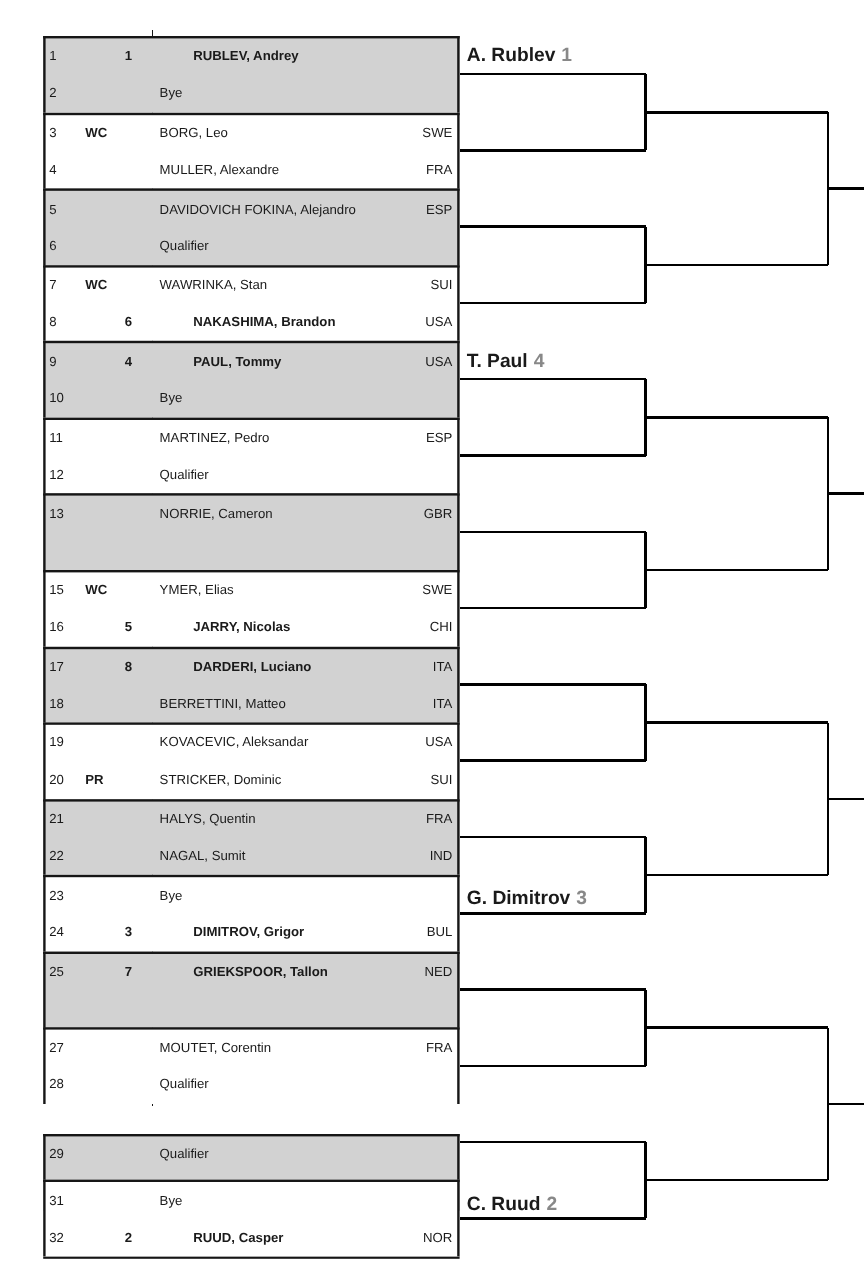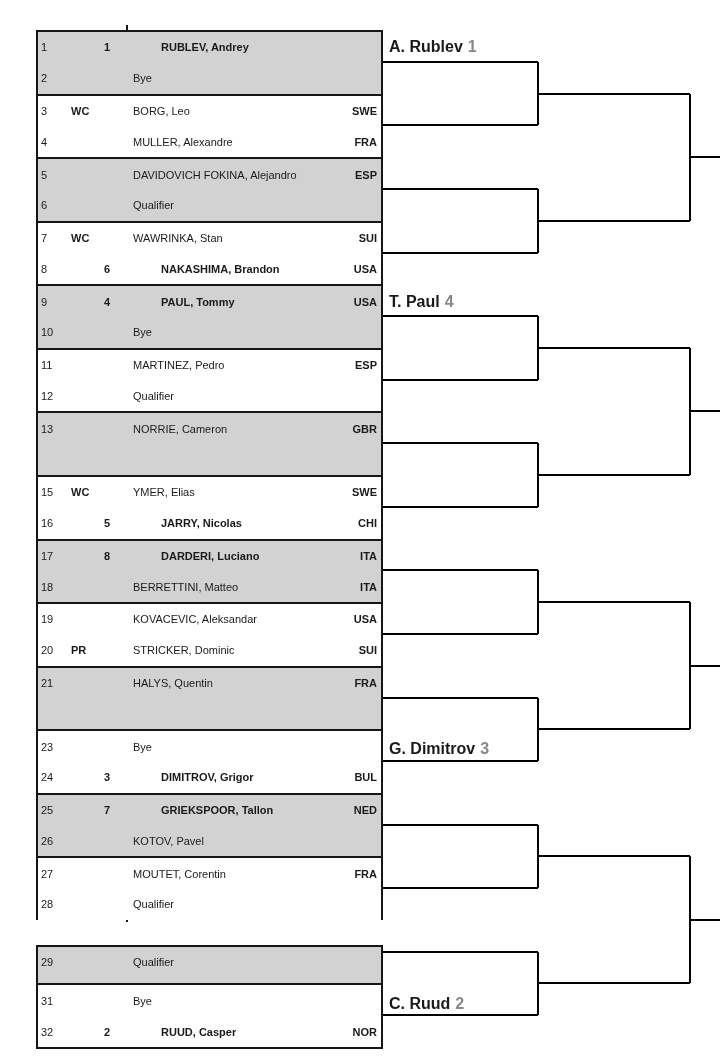--- a/index.html
+++ b/index.html
@@ -13,21 +13,21 @@
     position:absolute;left:0;width:100%;height:63.5625px;box-sizing:border-box;
     border:2px solid #161616;border-bottom:none;background:#ffffff;
   }
   .pair.shaded{background:#d2d2d2;}
   .prow{position:relative;height:50%;}
   .prow span{position:absolute;top:50%;transform:translateY(-50%);font-size:11px;white-space:nowrap;}
   .pos{left:3px;}
   .entry{left:33px;font-weight:700;}
   .seed{left:44px;width:28px;text-align:right;font-weight:700;}
   .pname{left:95px;}
-  .ctry{right:4px;font-weight:bold;}
+  .ctry{right:4px;}
   .prow.b .pname{font-weight:700;padding-left:28px;}
   
   #bracket-svg{position:absolute;left:0;top:0;}
   
   .winner{position:absolute;left:389px;font-size:16px;font-weight:700;white-space:nowrap;line-height:13px;}
   .winner .wseed{color:#888888;margin-left:5px;}
 </style>
 </head>
 <body>
 
@@ -268,20 +268,27 @@
     </div>
 
     <div class="pair shaded" style="top:635.625px">
       <div class="prow">
           <span class="pos">21</span>
           <span class="entry"></span>
           <span class="seed"></span>
           <span class="pname">HALYS, Quentin</span>
           <span class="ctry">FRA</span>
         </div>
+      <div class="prow">
+          <span class="pos">22</span>
+          <span class="entry"></span>
+          <span class="seed"></span>
+          <span class="pname">NAGAL, Sumit</span>
+          <span class="ctry">IND</span>
+        </div>
     </div>
 
     <div class="pair" style="top:699.1875px">
       <div class="prow">
           <span class="pos">23</span>
           <span class="entry"></span>
           <span class="seed"></span>
           <span class="pname">Bye</span>
           <span class="ctry"></span>
         </div>
@@ -295,27 +302,20 @@
     </div>
 
     <div class="pair shaded" style="top:762.75px">
       <div class="prow b">
           <span class="pos">25</span>
           <span class="entry"></span>
           <span class="seed">7</span>
           <span class="pname">GRIEKSPOOR, Tallon</span>
           <span class="ctry">NED</span>
         </div>
-      <div class="prow">
-          <span class="pos">26</span>
-          <span class="entry"></span>
-          <span class="seed"></span>
-          <span class="pname">KOTOV, Pavel</span>
-          <span class="ctry"></span>
-        </div>
     </div>
 
     <div class="pair" style="top:826.3125px">
       <div class="prow">
           <span class="pos">27</span>
           <span class="entry"></span>
           <span class="seed"></span>
           <span class="pname">MOUTET, Corentin</span>
           <span class="ctry">FRA</span>
         </div>

